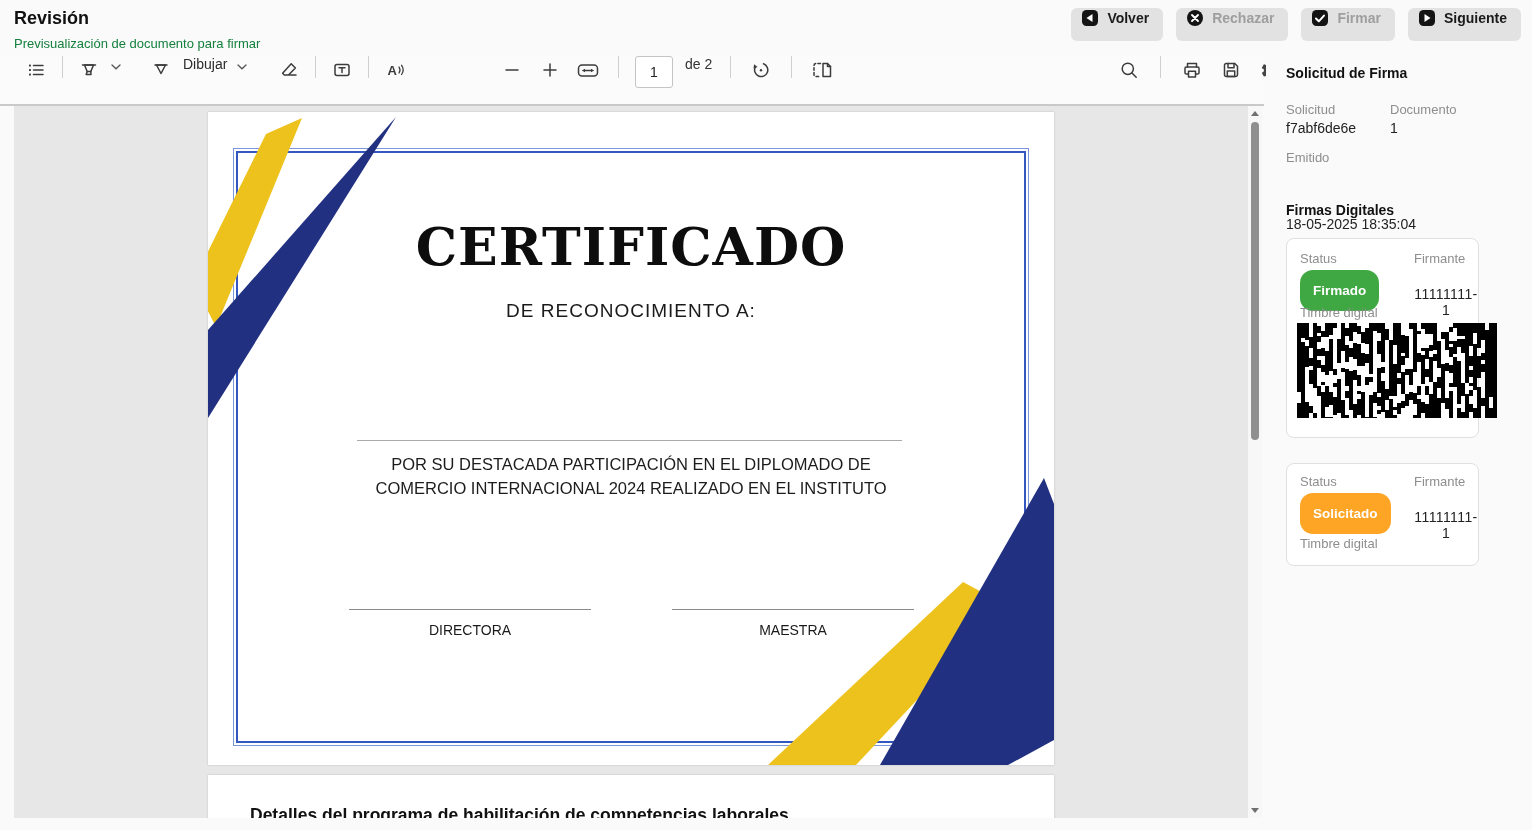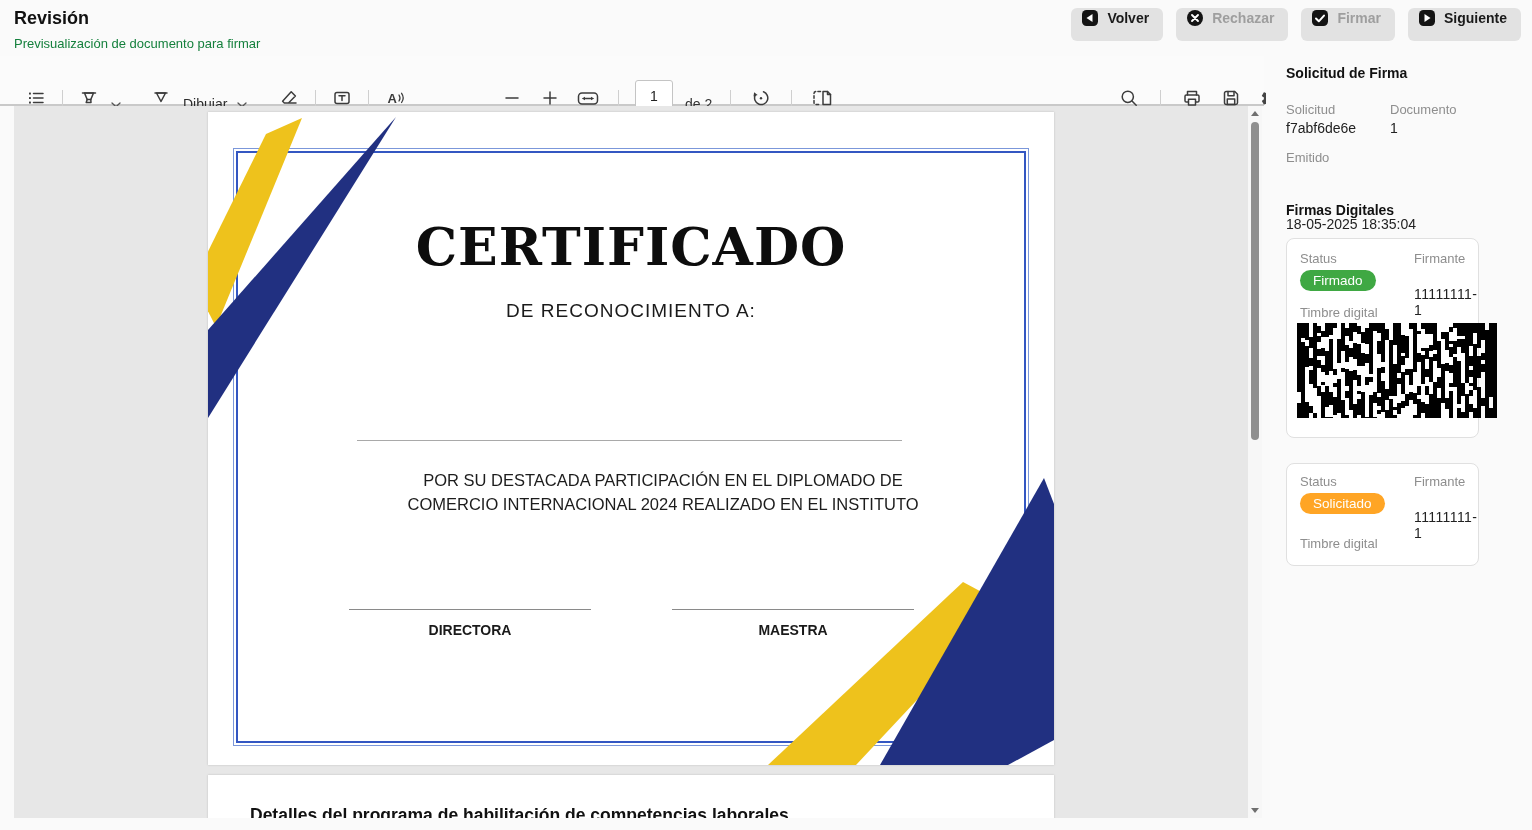--- a/index.html
+++ b/index.html
@@ -11,21 +11,21 @@
   .h-title { position:absolute; left:14px; top:8px; font-size:18px; font-weight:bold; color:#111; }
   .h-sub   { position:absolute; left:14px; top:36px; font-size:13px; color:#15803d; }
   .h-buttons { position:absolute; right:11px; top:8px; display:flex; gap:13px; }
   .hbtn { height:33px; background:#e2e2e2; border:none; border-radius:6px; display:flex; align-items:center; gap:8px;
           padding:0 14px 14px 10px; font-family:inherit; font-size:14px; font-weight:600; color:#1a1a1a; cursor:pointer; }
   .hbtn.disabled { color:#9e9e9e; cursor:default;text-align:center; }
   .hbtn svg { display:block; }
 
   
   .toolbar { position:absolute; left:0; top:56px; width:1264px; height:50px; background:#fbfbfb; border-bottom:2px solid #c9c9c9; }
-  .tb-group { position:absolute; top:8px; height:48px; display:flex; align-items:flex-end; }
+  .tb-group { position:absolute; top:0; height:48px; display:flex; align-items:flex-start; }
   .tb-left { left:22px; gap:6px; }
   .tb-center { left:498px; gap:10px; }
   .tb-right { left:1115px; gap:11px; }
   .ticon { width:28px; height:28px; display:flex; align-items:center; justify-content:center; border-radius:4px; cursor:pointer; background:transparent; border:none; }
   .tsep { width:1px; height:22px; background:#cfcfcf; margin:0 6px; }
   .tlabel { font-size:14px; color:#2b2b2b; margin:0 2px; cursor:pointer; }
   .chev { margin-left:2px; cursor:pointer; }
   .page-input { width:38px; height:32px; border:1px solid #c4c4c4; border-radius:3px; background:#fff; text-align:center;
                 font-size:14px; color:#222; font-family:inherit; }
   .page-count { font-size:14px; color:#333; margin:0 2px; }
@@ -42,47 +42,47 @@
   .frame-outer { position:absolute; left:25px; top:36px; width:796px; height:598px; border:1px solid #7b97da; }
   .frame-inner { position:absolute; left:2px; top:2px; right:2px; bottom:2px; border:2px solid #3457c2; }
   .ribbons { position:absolute; left:0; top:0; }
 
   .c-title { position:absolute; left:0; top:104px; width:100%; text-align:center; font-family:"DejaVu Serif", serif;
              font-size:52px; font-weight:bold; letter-spacing:1px; color:#0d0d0d; }
   .c-sub   { position:absolute; left:0; top:188px; width:100%; text-align:center; font-size:19px; font-weight:500; letter-spacing:1px; color:#1a1a1a; }
   .c-name  { position:absolute; left:0; top:282px; width:100%; text-align:center; font-family:"DejaVu Serif", serif; font-style:italic;
              font-weight:600; font-size:35px; letter-spacing:2px; color:#161616; }
   .c-underline { position:absolute; left:149px; top:328px; width:545px; border-top:1px solid #a9a9a9; }
-  .c-body { position:absolute; left:0; top:356px; width:100%; text-align:center; font-size:16.5px; line-height:24px; color:#1c1c1c;margin-left:32px; }
+  .c-body { position:absolute; left:0; top:340px; width:100%; text-align:center; font-size:16.5px; line-height:24px; color:#1c1c1c; }
   .sig { position:absolute; width:242px; text-align:center; }
   .sig-line { border-top:1.5px solid #8a8a8a; margin-bottom:12px; }
-  .sig-label { font-size:14px; font-weight:bold; color:#1a1a1a; }
+  .sig-label { font-size:14px; font-weight:normal; color:#1a1a1a; }
   .sig-left { left:141px; top:497px; }
   .sig-right { left:464px; top:497px; }
 
   
   .vscroll { position:absolute; right:0; top:0; width:14px; height:712px; background:#f7f7f7; }
   .varrow { position:absolute; left:3px; width:0; height:0; border-left:4px solid transparent; border-right:4px solid transparent; }
   .varrow.up { top:5px; border-bottom:5px solid #6f6f6f; }
   .varrow.down { bottom:5px; border-top:5px solid #6f6f6f; }
   .vthumb { position:absolute; left:3px; top:16px; width:8px; height:318px; background:#8f8f8f; border-radius:4px; }
 
   
   .sidebar { position:absolute; left:1266px; top:56px; width:266px; height:774px; background:#fafafa; }
   .sb-title { position:absolute; left:20px; top:9px; font-size:14px; font-weight:bold; color:#111; }
   .sb-label { position:absolute; font-size:13px; color:#8e8e8e; }
   .sb-value { position:absolute; font-size:14px; color:#222; }
   .sb-sig-title { position:absolute; left:20px; top:146px; font-size:14px; font-weight:bold; color:#111; }
 
-  .sig-card { position:absolute; left:20px; width:193px; background:#fff; border:1px solid #e0e0e0; border-radius:8px; }
+  .sig-card { position:absolute; left:20px; width:193px; background:#fff; border:1px solid #e0e0e0; border-radius:8px;text-align:center; }
   .card1 { top:182px; height:200px; }
   .card2 { top:407px; height:103px; }
   .card-label { position:absolute; font-size:13px; color:#8e8e8e; }
   .card-value { position:absolute; font-size:14px; color:#222; letter-spacing:.4px;margin-top:16px; }
-  .badge { position:absolute; left:13px; top:31px; padding:3px 13px; border-radius:13px; color:#fff; font-size:13.5px; font-weight:400; }
+  .badge { position:absolute; left:13px; top:31px; padding:13px 13px; border-radius:13px; color:#fff; font-size:13.5px; font-weight:700; }
   .card2 .badge { top:29px; }
   .barcode { position:absolute; left:10px; top:84px; width:200px; height:95px; }
 </style>
 </head>
 <body>
 
 <div class="header">
   <div class="h-title">Revisión</div>
   <div class="h-sub">Previsualización de documento para firmar</div>
   <div class="h-buttons">

